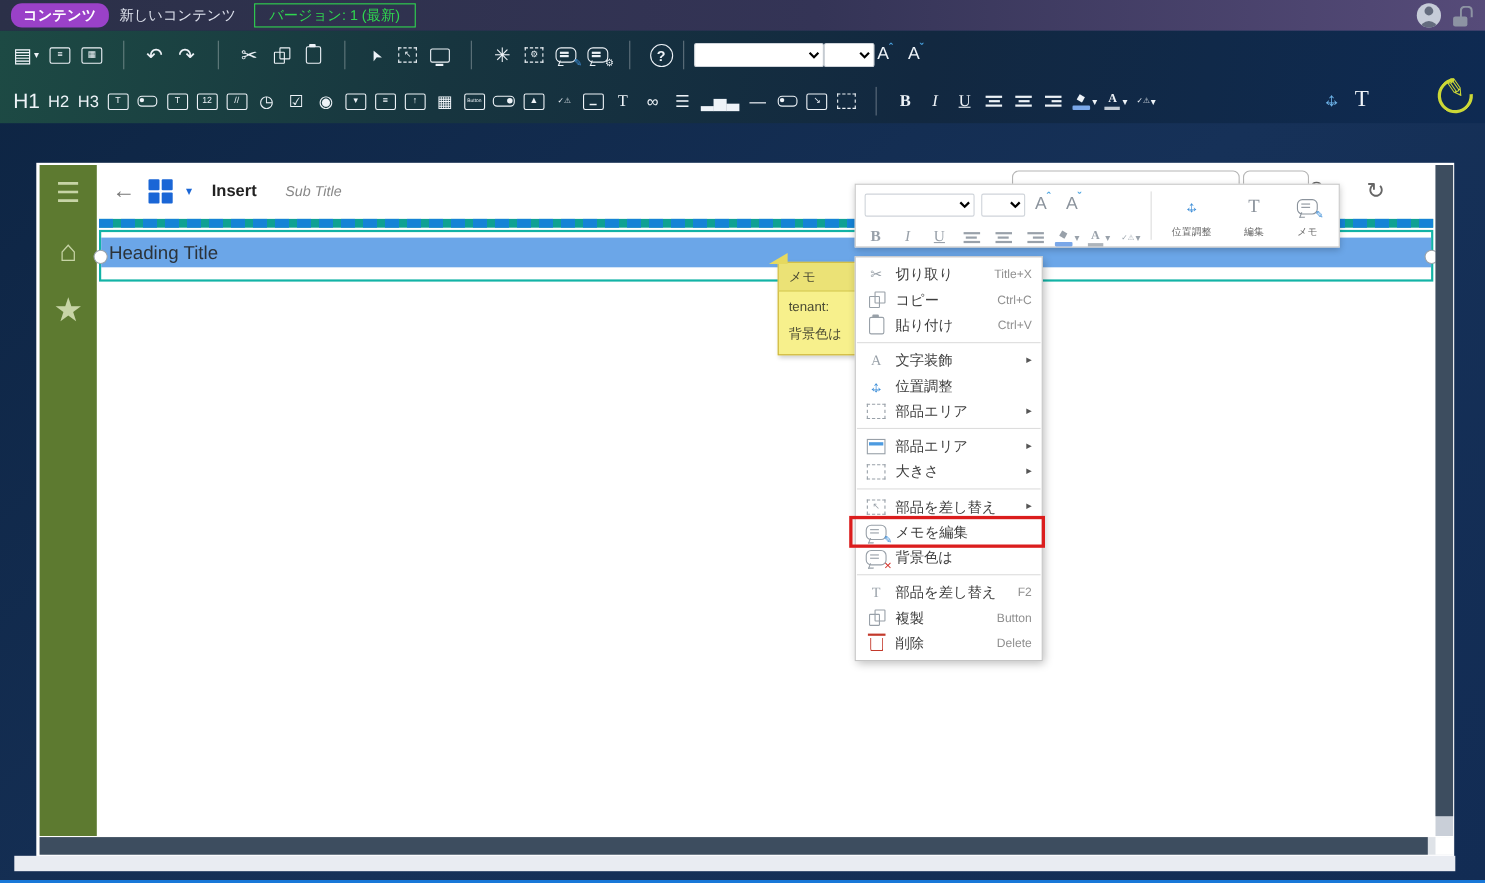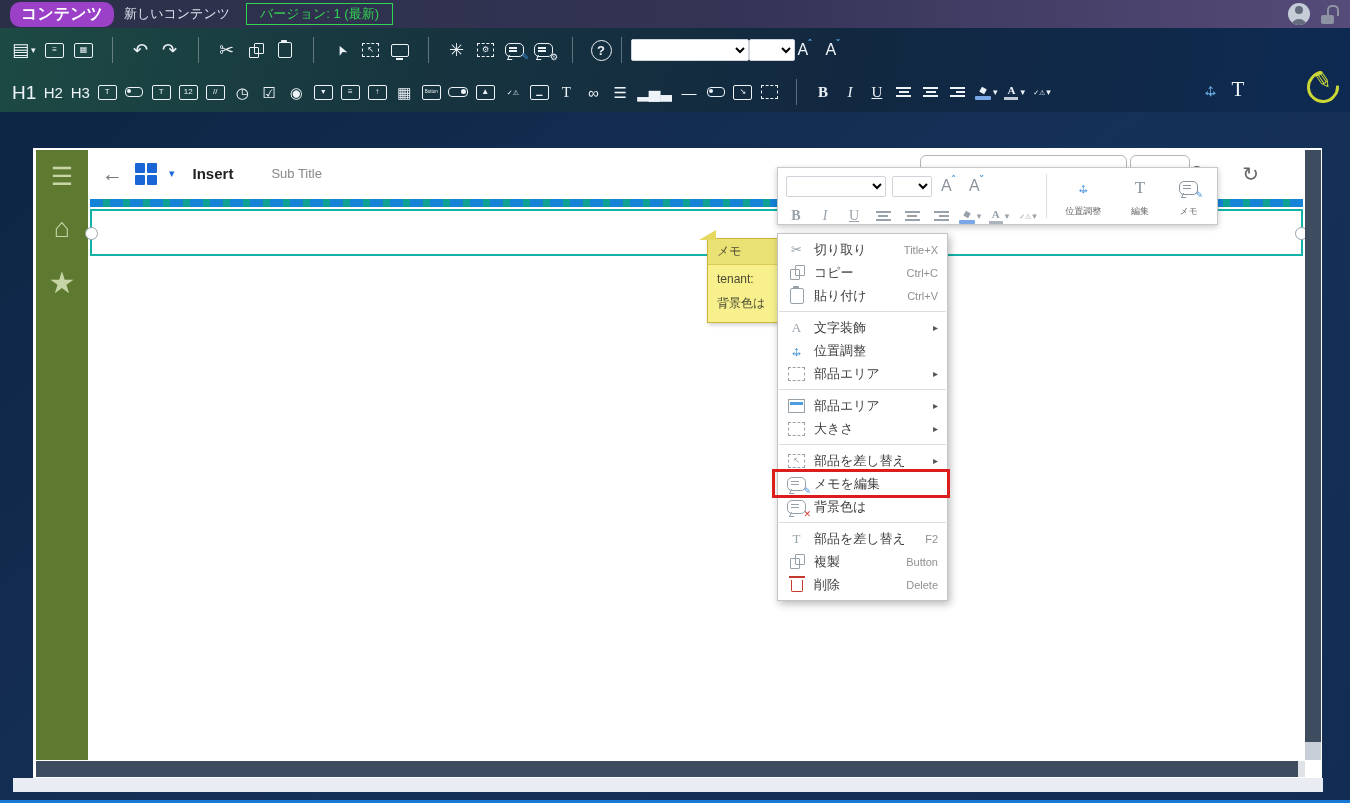--- a/index.html
+++ b/index.html
@@ -5,21 +5,21 @@
   html,body{margin:0;padding:0;background:#000;}
   body{font-family:"Liberation Sans","DejaVu Sans",sans-serif;}
   #app{position:relative;width:1350px;height:800px;overflow:hidden;
        background:linear-gradient(140deg,#0d2442,#163158 55%,#122c54);
        border-bottom:3px solid #1878d8;}
   .spacer{flex:1;}
   
   .topbar{position:absolute;top:0;left:0;right:0;height:28px;display:flex;align-items:center;
           gap:10px;padding:0 10px;box-sizing:border-box;color:#dfe3ee;font-size:13px;
           background:linear-gradient(90deg,#2b3048,#343456 55%,#564b79);}
-  .badge{background:#9a41c8;border-radius:10px;padding:2px 11px;color:#fff;font-size:16px;font-weight:bold;}
+  .badge{background:#9a41c8;border-radius:10px;padding:2px 11px;color:#fff;font-size:13px;font-weight:bold;}
   .version{border:1px solid #2fd64f;color:#2fd64f;padding:1px 13px;font-size:13px;margin-left:6px;}
   .avatar{position:relative;width:22px;height:22px;border-radius:50%;background:#c6ccd8;overflow:hidden;flex:none;}
   .avatar .head{position:absolute;top:3px;left:7px;width:8px;height:8px;border-radius:50%;background:#646c7e;}
   .avatar .bod{position:absolute;bottom:-3px;left:3px;width:16px;height:9px;border-radius:8px 8px 0 0;background:#646c7e;}
   .lock{position:relative;width:18px;height:19px;flex:none;margin-right:2px;}
   .lock .shackle{position:absolute;top:0;left:7px;width:8px;height:9px;border:2.5px solid #8d93a3;border-bottom:none;border-radius:5px 5px 0 0;}
   .lock .lockbody{position:absolute;bottom:0;left:1px;width:13px;height:9px;background:#8d93a3;border-radius:2px;}
   
   .toolbars{position:absolute;top:28px;left:0;right:0;height:84px;
             background:linear-gradient(100deg,#1d4a44,#17353f 30%,#122840 62%,#0e2a52);}
@@ -105,21 +105,21 @@
             display:flex;flex-direction:column;align-items:center;padding-top:14px;gap:26px;box-sizing:border-box;color:#c7d4a6;}
   .gsidebar .si{cursor:pointer;line-height:1;}
   .si-menu{font-size:25px;} .si-home{font-size:27px;} .si-star{font-size:30px;}
   .pagehead{position:absolute;left:55px;top:0;width:1217px;height:51px;display:flex;align-items:center;
             gap:12px;padding:0 18px 0 14px;box-sizing:border-box;}
   .back{font-size:21px;color:#777;cursor:pointer;}
   .grid4{display:grid;grid-template-columns:10px 10px;grid-template-rows:10px 10px;gap:2px;cursor:pointer;}
   .grid4 i{background:#1a66d6;border-radius:1px;}
   .gcaret{color:#1a66d6;font-size:11px;cursor:pointer;}
   .ptitle{font-weight:bold;font-size:15px;color:#222;margin-left:6px;}
-  .psub{font-size:13px;color:#888;margin-left:26px;}
+  .psub{font-size:13px;color:#888;margin-left:14px;font-style:italic;}
   .phelp,.prefresh{font-size:20px;color:#666;cursor:pointer;}
   .prefresh{margin-left:28px;margin-right:28px;}
   .dashline{position:absolute;left:57px;top:51px;width:1213px;height:8px;background-color:#0fa193;
             background-image:repeating-linear-gradient(90deg,#1583d6 0 13px,rgba(0,0,0,0) 13px 20px);}
   .selbox{position:absolute;left:57px;top:61px;width:1213px;height:47px;border:2px solid #12b3a6;
           background:#fff;box-sizing:border-box;}
   .headbar{margin-top:5px;height:27px;background:#6ba6e8;display:flex;align-items:center;
            padding-left:7px;font-size:17px;color:#2b3238;}
   .handle{position:absolute;top:16px;width:11px;height:11px;background:#fff;border:1px solid #98a2aa;border-radius:50%;}
   .hl-l{left:-7px;} .hl-r{right:-7px;}
@@ -438,20 +438,23 @@
         <span class="ptitle">Insert</span>
         <span class="psub">Sub Title</span>
         <span class="spacer"></span>
         <span class="phelp">?</span>
         <span class="prefresh">↻</span>
       </div>
 
       <div class="dashline"></div>
 
       <div class="selbox">
+        <div class="headbar">
+          <span>Heading Title</span>
+        </div>
         <span class="handle hl-l"></span>
         <span class="handle hl-r"></span>
       </div>
 
       <div class="vscroll">
           <div class="vthumb"></div>
         </div>
       <div class="hscroll">
           <div class="hthumb"></div>
           <div class="corner"></div>

